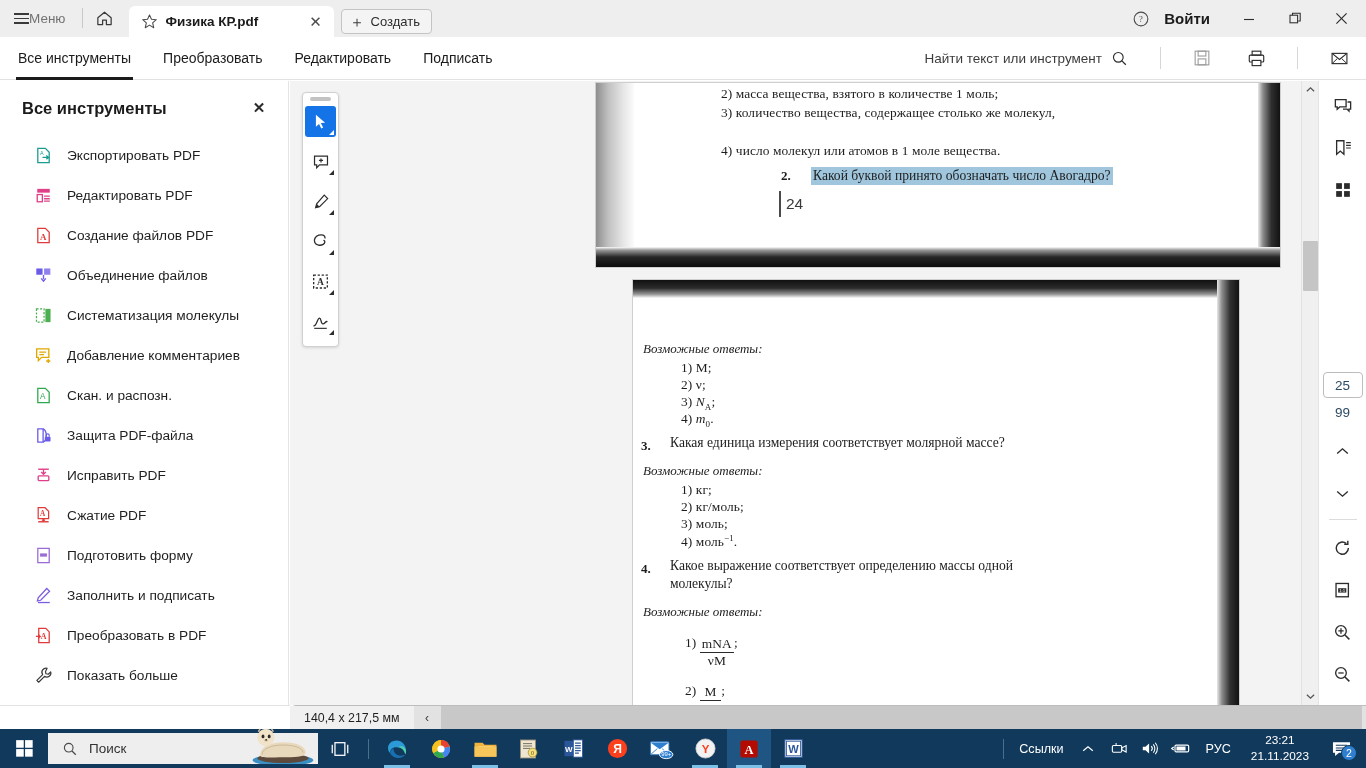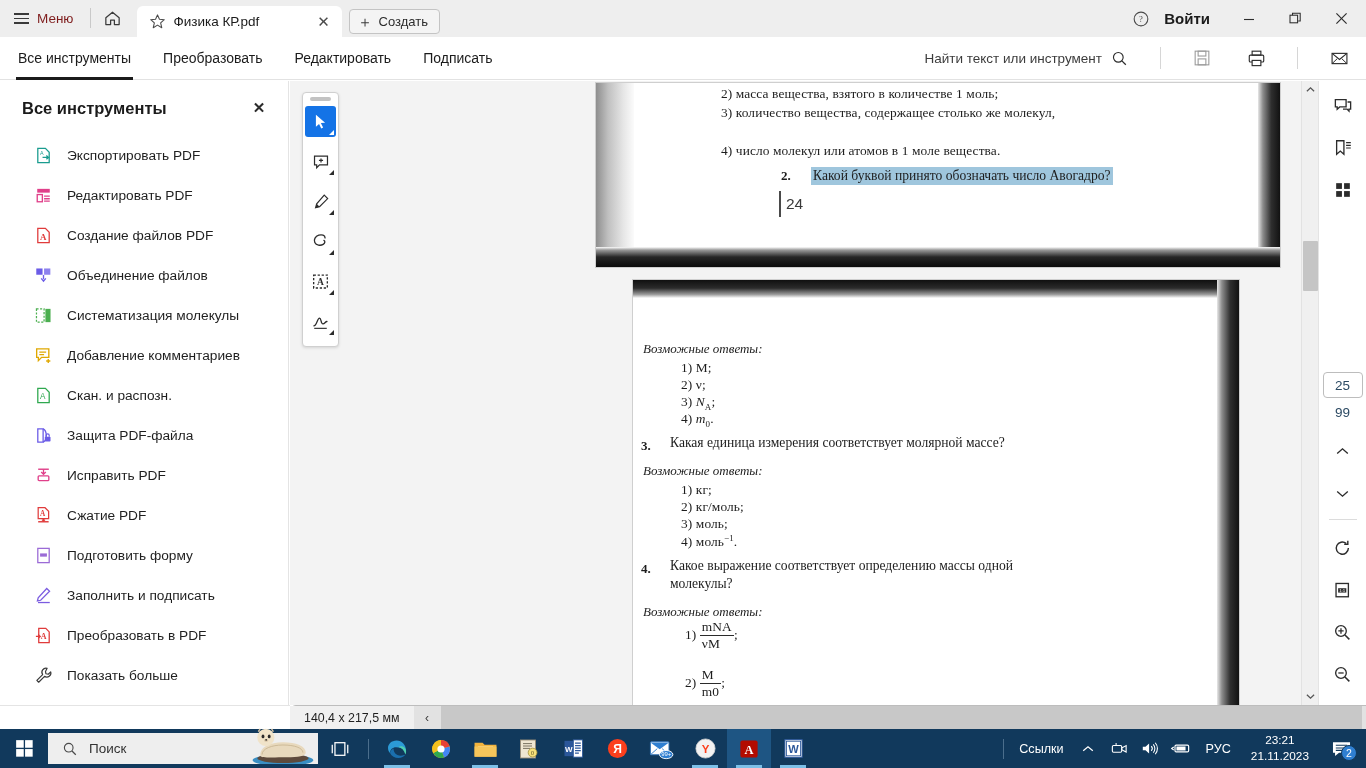--- a/index.html
+++ b/index.html
@@ -12,44 +12,44 @@
   }
   body { position: relative; }
 
   
   .titlebar {
     position: absolute; left: 0; top: 0; width: 1366px; height: 37px;
     background: #eeeeee;
     display: flex; align-items: flex-end;
   }
   .menu-btn {
-    display: flex; align-items: center; gap: 8px;
+    display: flex; align-items: center; 
     height: 37px; padding: 0 12px 0 14px;
-    font-size: 13.5px; color: #7f1d1d; cursor: default;
+    font-size: 13.5px; color: #737373; cursor: default;
   }
   .hamburger { display: inline-block; width: 15px; height: 11px; position: relative; }
   .hamburger i { position: absolute; left: 0; width: 15px; height: 1.6px; background: #3a3a3a; }
   .hamburger i:nth-child(1) { top: 0; }
   .hamburger i:nth-child(2) { top: 4.7px; }
   .hamburger i:nth-child(3) { top: 9.4px; }
   .tb-divider { width: 1px; height: 20px; background: #c9c9c9; margin: 0 4px 9px 4px; }
   .home-btn {
     width: 36px; height: 37px; display: flex; align-items: center; justify-content: center;
     cursor: default;
   }
   .tab {
     height: 31px; min-width: 205px; background: #fff;
     border-top-left-radius: 6px; border-top-right-radius: 6px;
     display: flex; align-items: center; padding: 0 8px 0 12px;
     margin-left: 6px; gap: 8px; position: relative;
   }
   .tab .star { flex: 0 0 auto; }
   .tab-title {
     font-size: 13.5px; color: #1b1b1b; flex: 1 1 auto;
-    white-space: nowrap; overflow: hidden; text-overflow: ellipsis;
+    white-space: nowrap; overflow: hidden; text-overflow: ellipsis; font-weight: bold;
   }
   .tab-close {
     width: 20px; height: 20px; display: flex; align-items: center; justify-content: center;
     font-size: 15px; color: #4a4a4a; cursor: default;
   }
   .newtab-btn {
     height: 25px; margin: 0 0 3px 7px; padding: 0 11px 0 8px;
     border: 1px solid #c4c4c4; border-radius: 4px; background: #f4f4f4;
     display: flex; align-items: center; gap: 6px;
     font-size: 13px; color: #2c2c2c; cursor: default;
@@ -184,21 +184,21 @@
   .qtext { font-size: 13.6px; }
   .ansintro { font-style: italic; font-size: 13px; }
   .hl { background: #9fc6dd; }
   .handnum {
     font-family: "Liberation Sans", sans-serif;
     font-size: 15.5px; color: #3a3a3a;
   }
   .caret-bar { position: absolute; width: 1.6px; background: #4a4a4a; }
 
   
-  .frac { display: inline-block; vertical-align: middle; line-height: 1.05; }
+  .frac { display: inline-block; text-align: center; vertical-align: middle; line-height: 1.05; margin-top: 17px; }
   .frac .num { display: block; border-bottom: 1px solid #2b2b2b; padding: 0 2px 1px 2px; }
   .frac .den { display: block; padding: 1px 2px 0 2px; }
 
   
   .docscroll {
     position: absolute; left: 1301px; top: 81px; width: 17px; height: 624px;
     background: #f0f0f0; border-left: 1px solid #e2e2e2;
   }
   .ds-arrow {
     position: absolute; left: 0; width: 17px; height: 17px;

